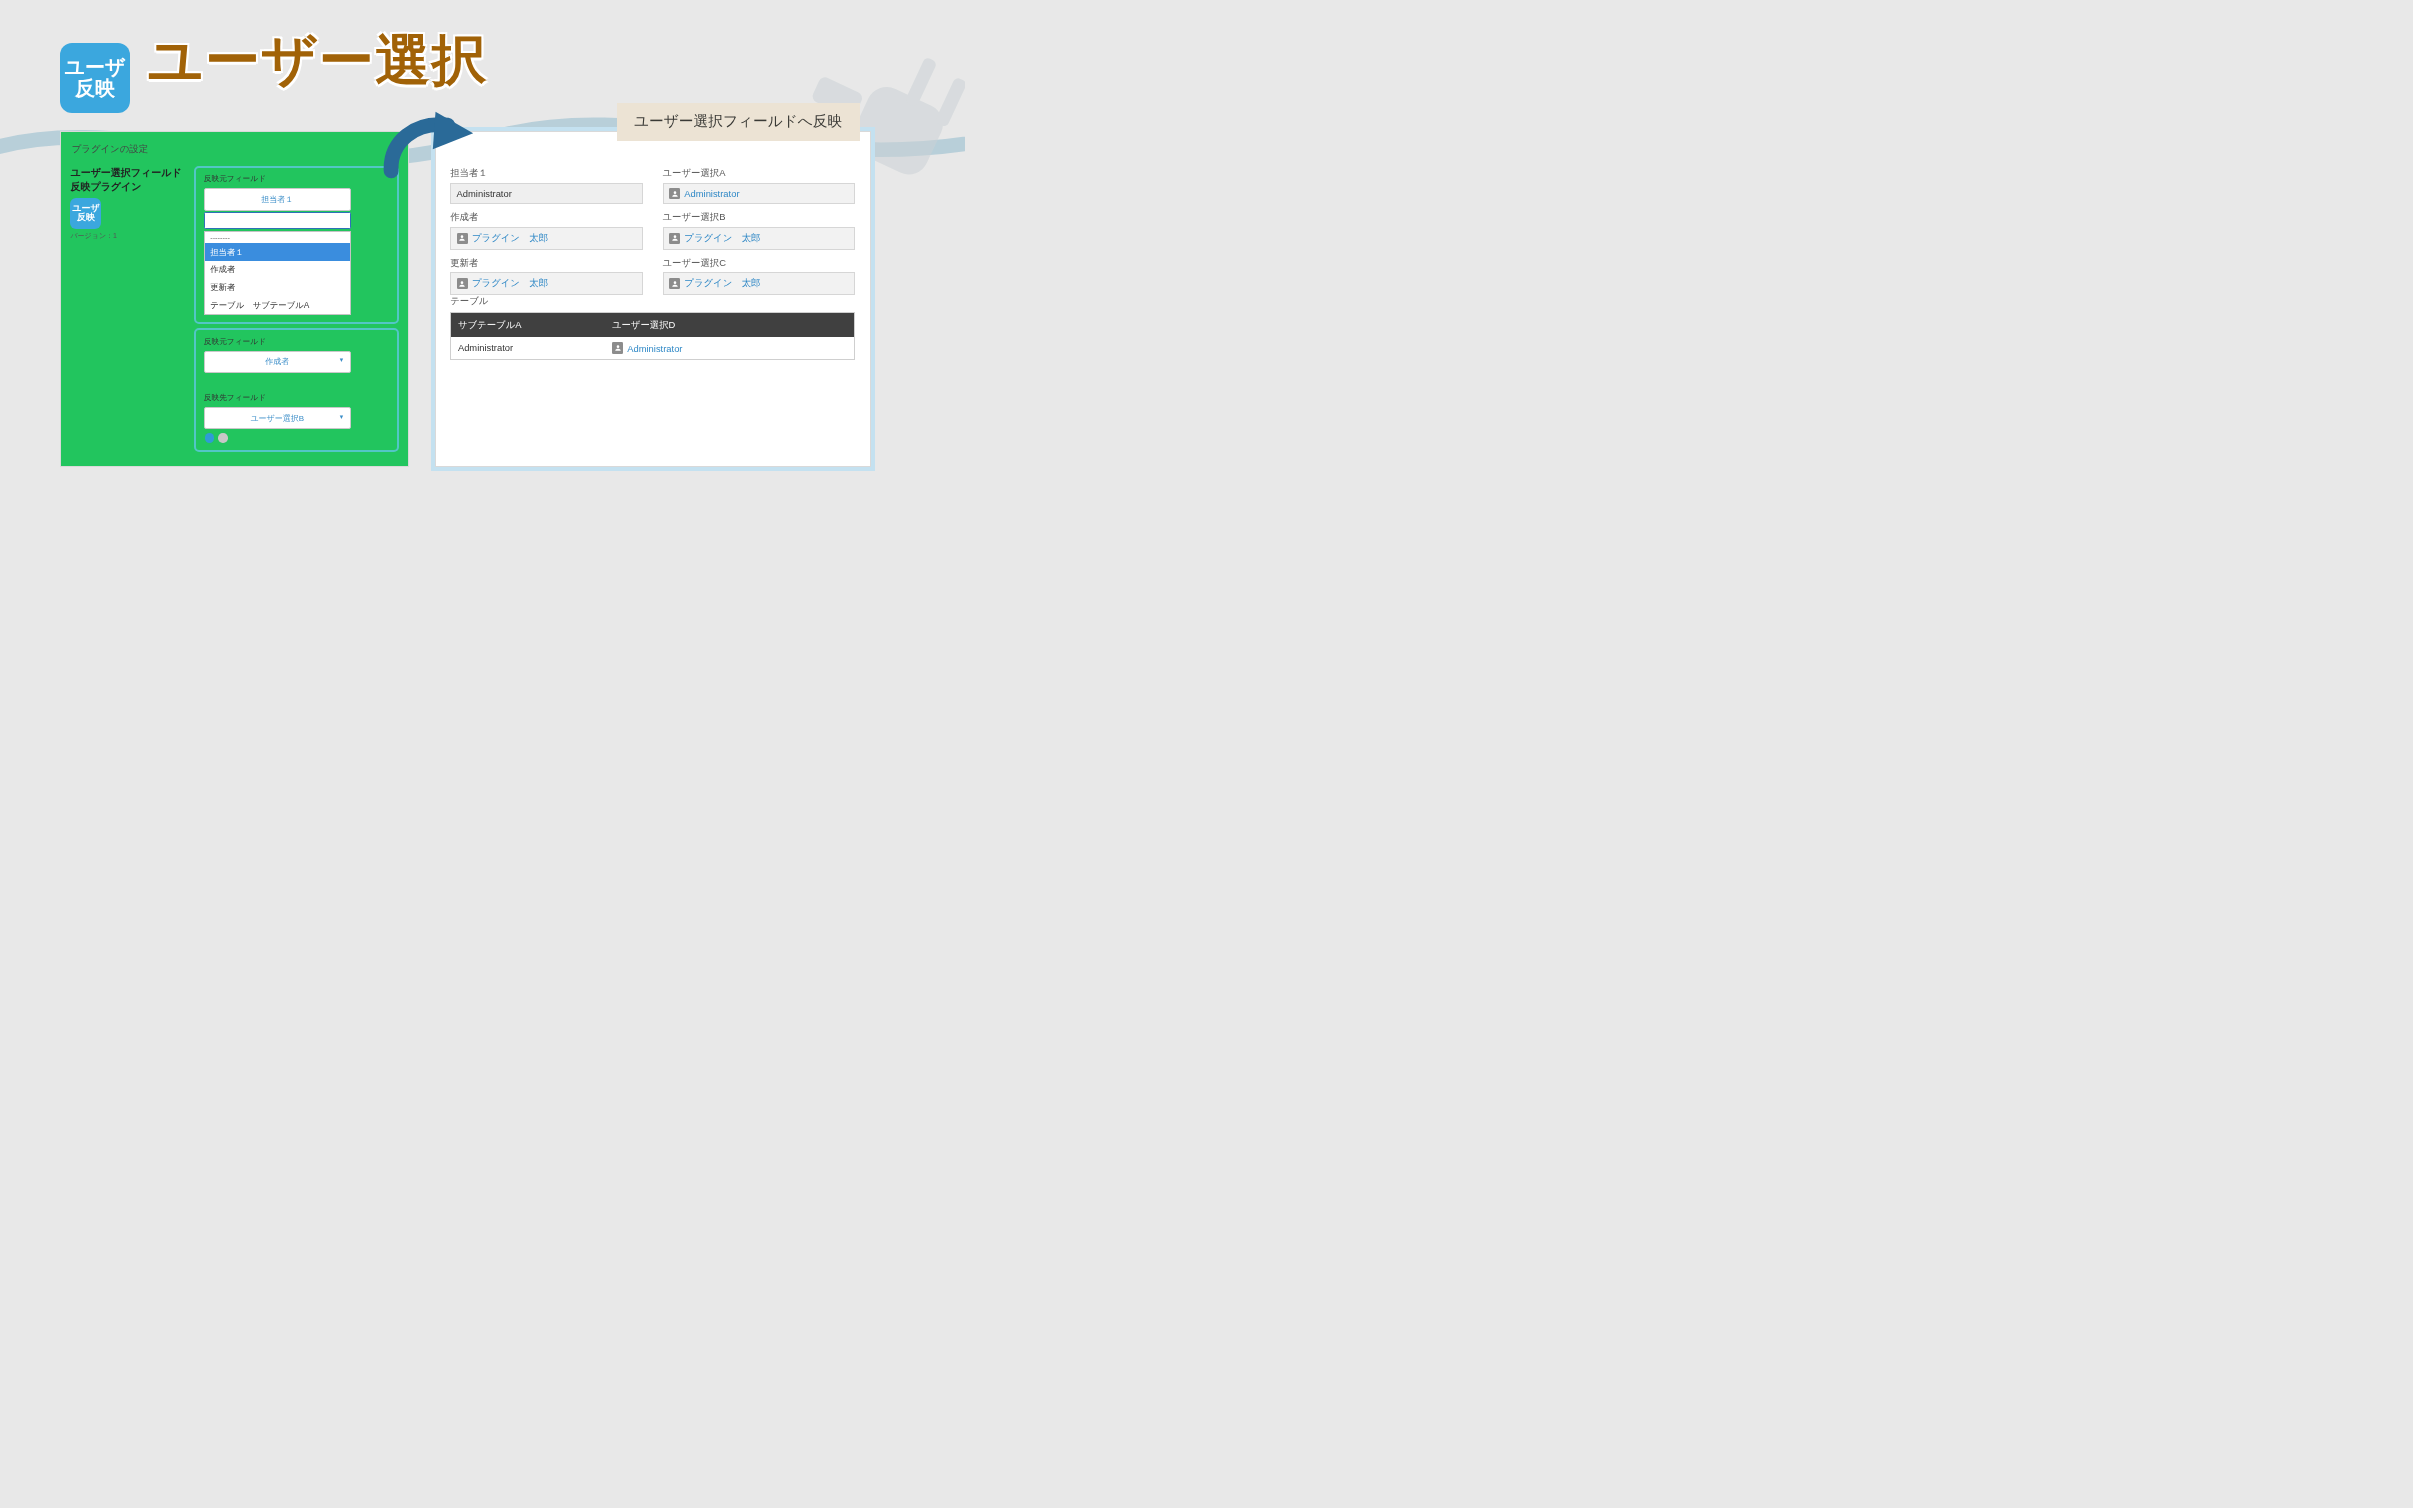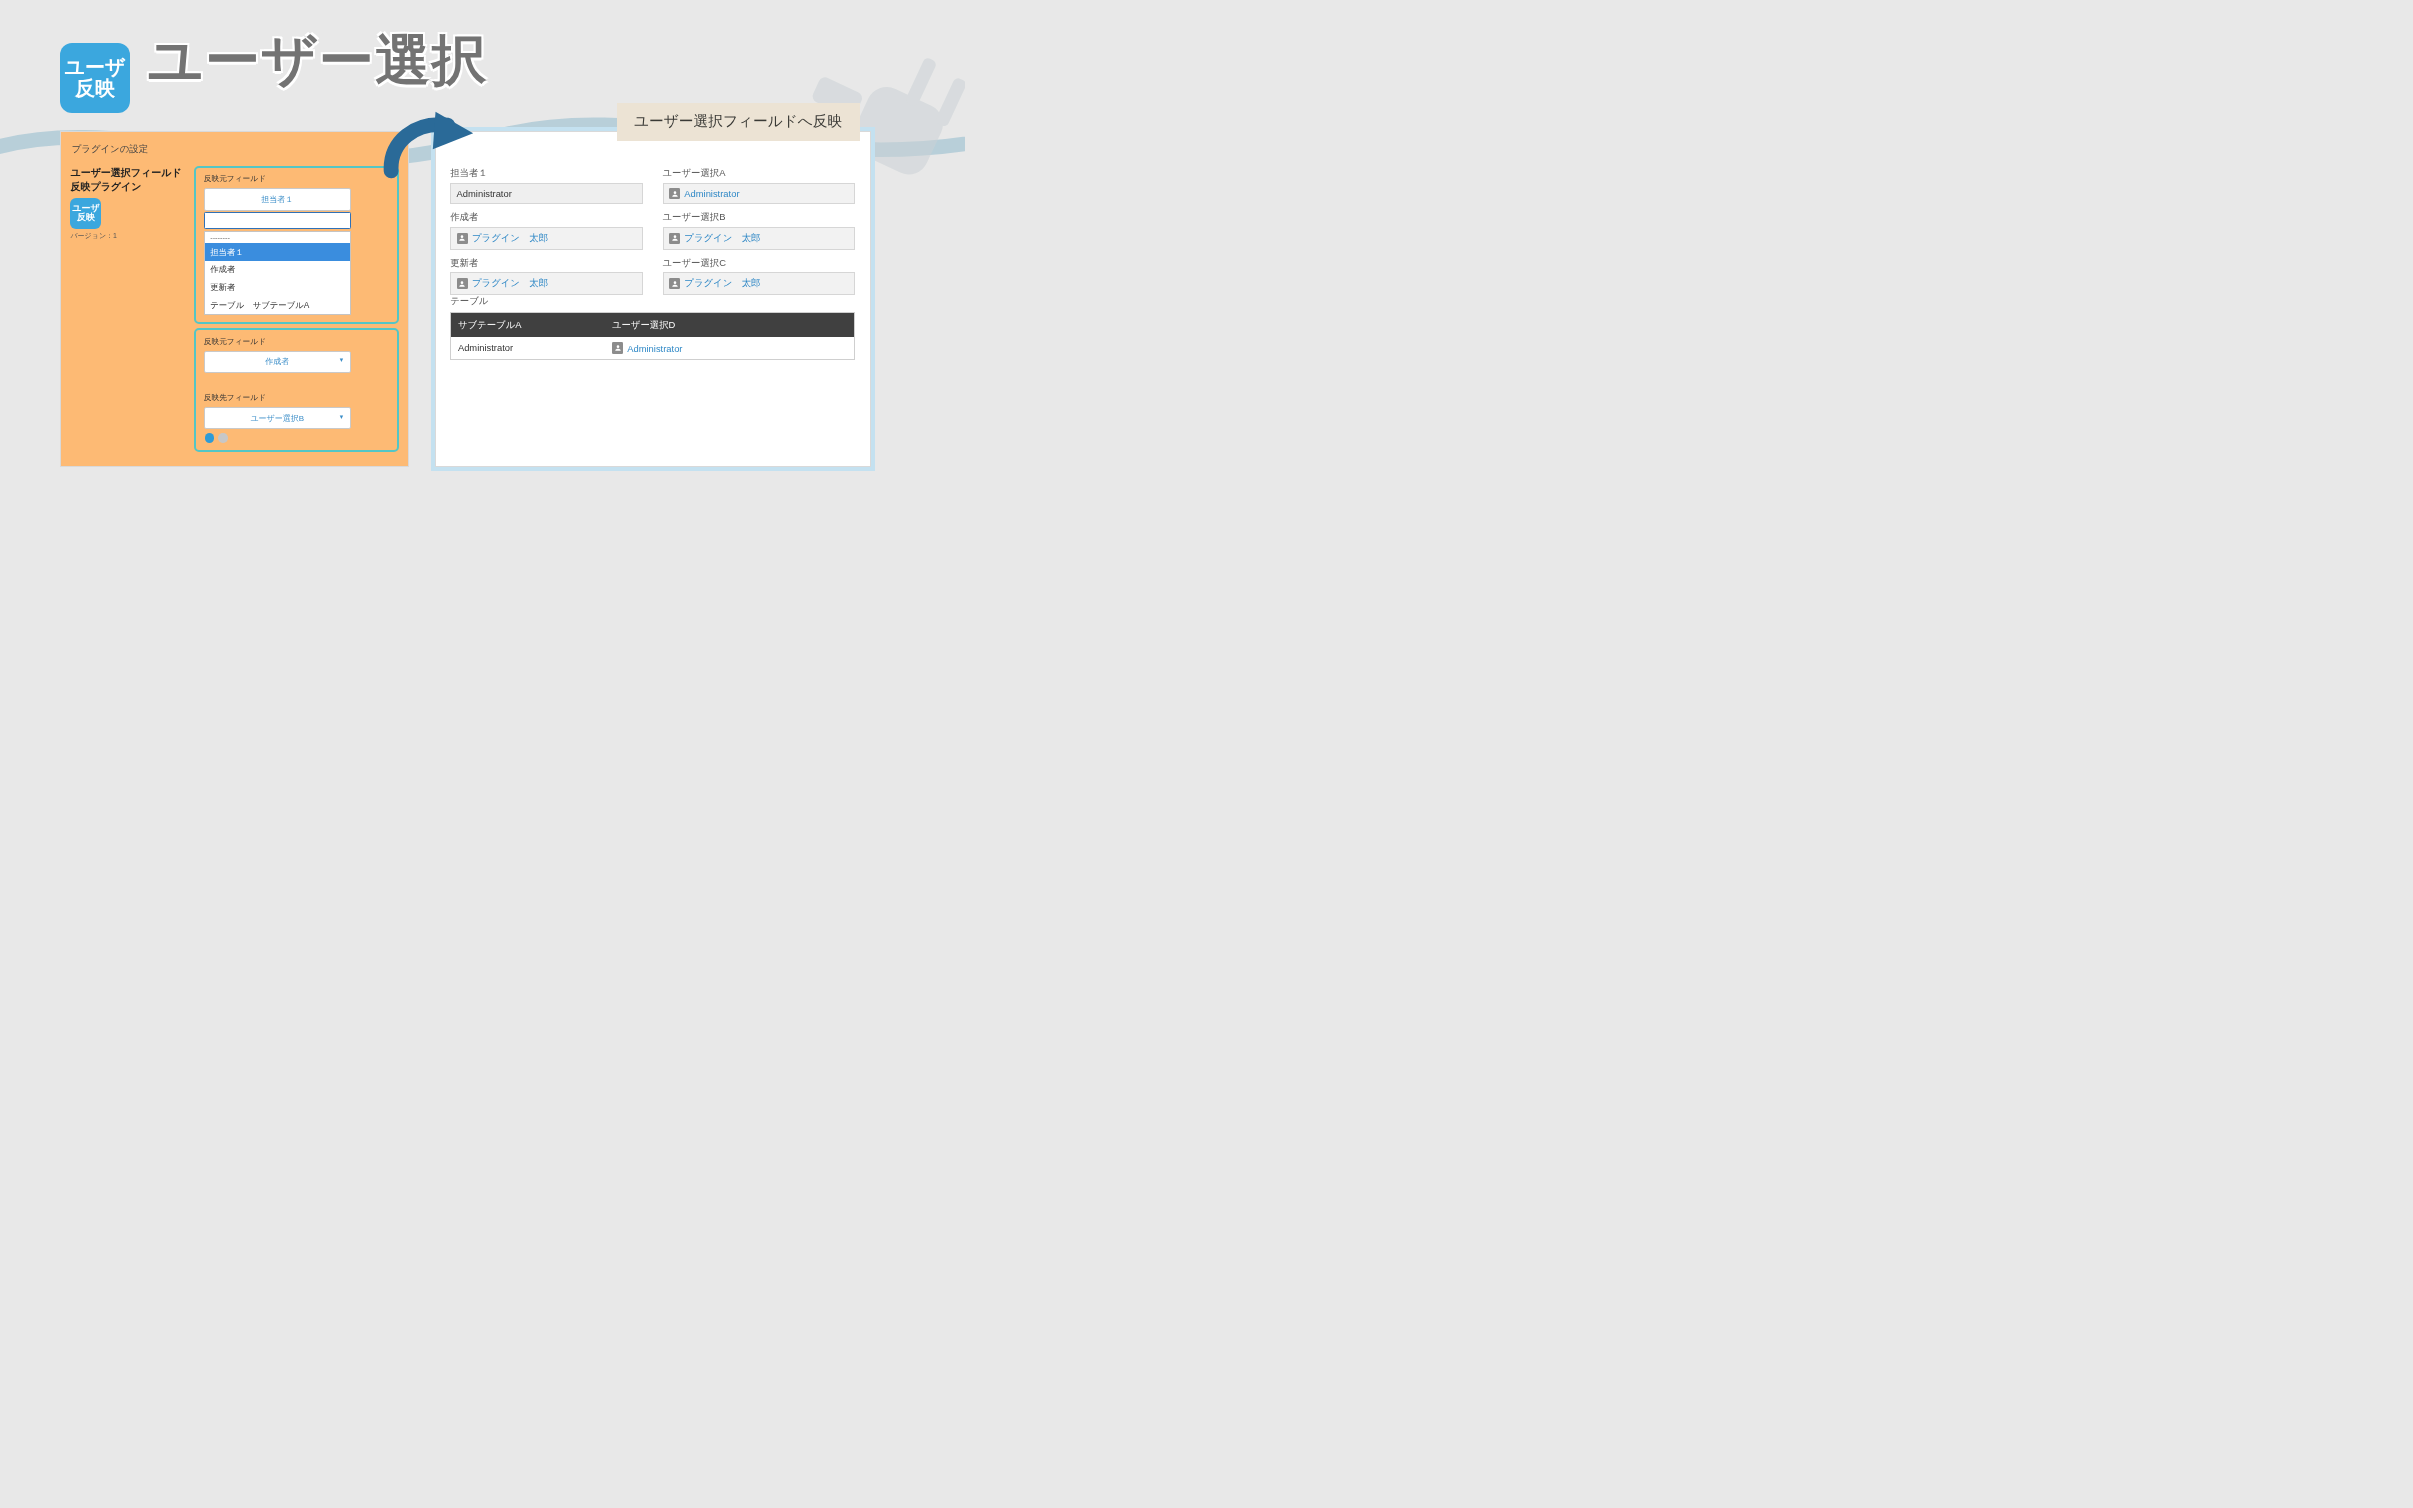--- a/index.html
+++ b/index.html
@@ -6,26 +6,26 @@
   body { background: #e8e8e8; font-family: "Hiragino Sans", Meiryo, sans-serif; width: 965px; height: 603px; overflow: hidden; position: relative; }
 
   
   .bg-deco { position:absolute; inset:0; pointer-events:none; }
   .swoosh { position:absolute; left:-27px; top:107px; width:1073px; height:80px; }
   .plug { position:absolute; right:-13.4px; top:47px; width:201px; height:154px; opacity:.55; }
 
   
   .hero { position: relative; padding: 32px 40px 13.4px 60px; display:flex; align-items:flex-start; gap: 17.4px; z-index:2;}
   .app-icon { width:70px; height:70px; border-radius:12px; background:#3ba7de; display:flex; flex-direction:column; justify-content:center; align-items:center; color:#fff; font-weight:700; font-size:20px; line-height:1.05; margin-top:10.7px;}
-  .hero-title { color:#737373; font-weight:800; font-size:55px; line-height:1.05; letter-spacing:1.3px;
+  .hero-title { color:#a16207; font-weight:800; font-size:55px; line-height:1.05; letter-spacing:1.3px;
     text-shadow: -2px -2px 0 #fff,2px -2px 0 #fff,-2px 2px 0 #fff,2px 2px 0 #fff,0 2.7px 0 #fff; }
 
   
   .panels { position:relative; display:flex; gap: 25.5px; padding: 5.4px 40px 0 60px; z-index:2;}
-  .panel-left { width:349px; background:#fdba74; border:0.7px solid #d9d9d9; padding: 8px 0 10.7px 0; }
+  .panel-left { width:349px; background:#22c55e; border:0.7px solid #d9d9d9; padding: 8px 0 10.7px 0; }
   .panel-left-title { padding:2.7px 10.7px 6.7px 10.7px; color:#444; font-size:9.4px; }
   .panel-left-body { display:flex; gap:9.4px; padding:2.7px 9.4px 0 9.4px; }
   .plugin-side { width:114px; }
   .plugin-name { font-size:10px; color:#222; font-weight:600; padding-bottom:4px; }
   .plugin-icon { width:31px; height:31px; border-radius:6px; background:#3ba7de; color:#fff; font-size:9px; font-weight:700; display:flex; flex-direction:column; align-items:center; justify-content:center; line-height:1.03; margin-bottom:2.7px;}
   .plugin-version { font-size:7px; color:#555; }
   .config-area { flex:1; }
   .cfg-box { border:2px solid #53c6c6; border-radius:5px; padding:6.7px 8px 6.7px 8px; margin-bottom:4px; position:relative; }
   .cfg-label { font-size:7.7px; color:#333; margin-bottom:4px; }
   .sel-btn { width:147px; border:0.7px solid #c9c9c9; border-radius:2px; background:#fff; color:#3a8dc8; font-size:8px; text-align:center; padding:4.7px 0; margin-bottom:0; position:relative;}

